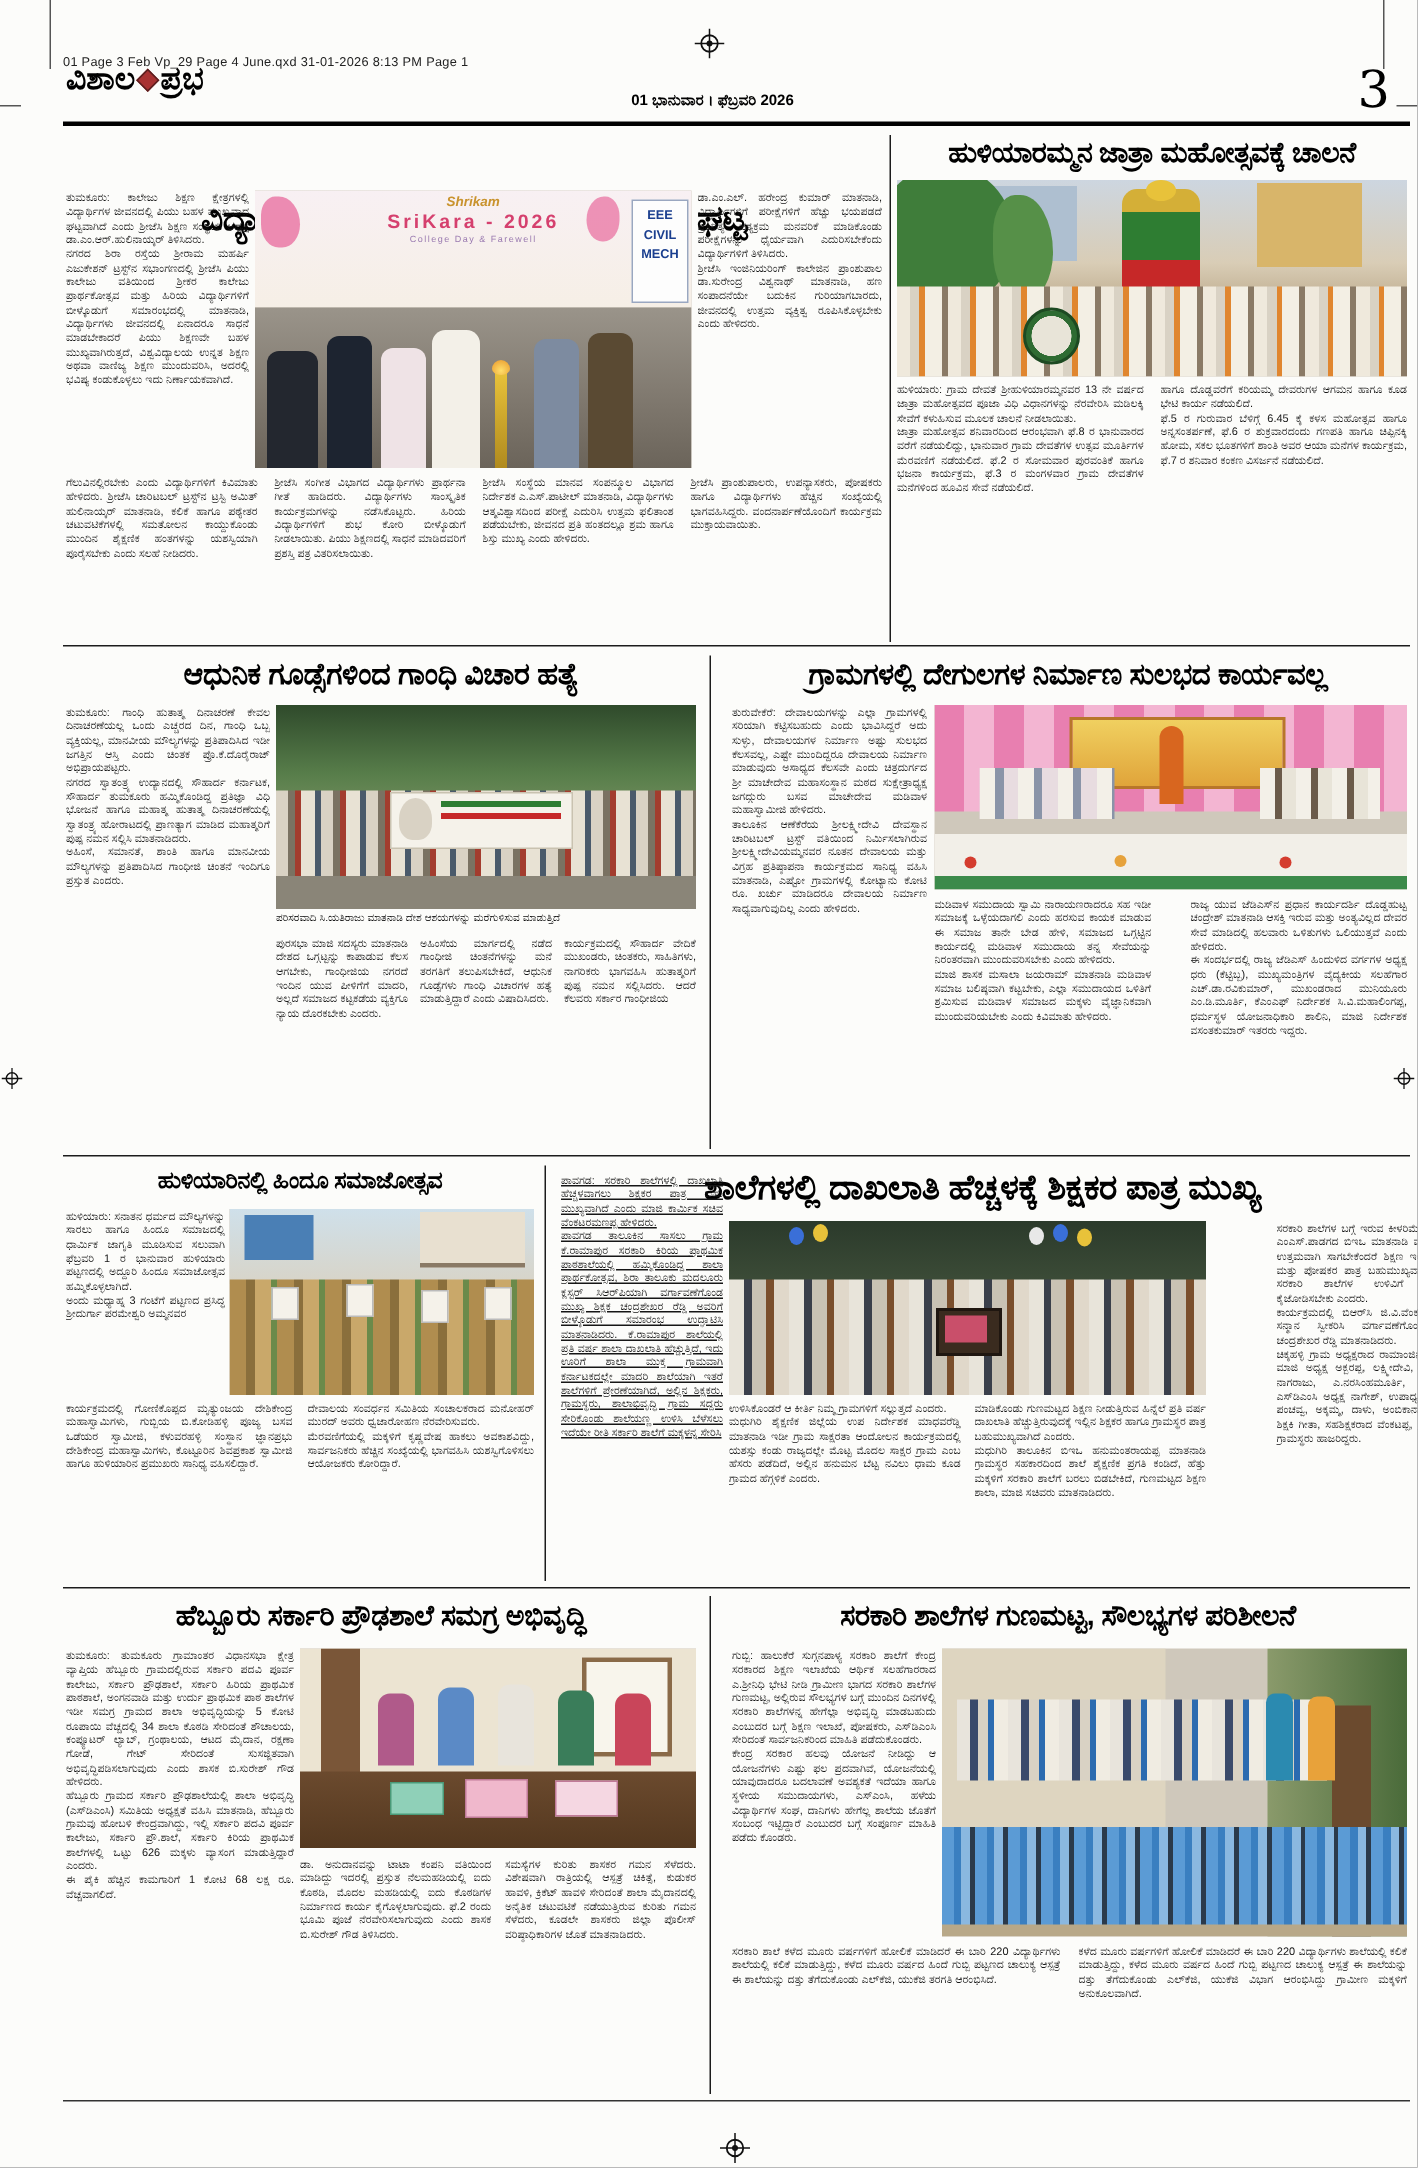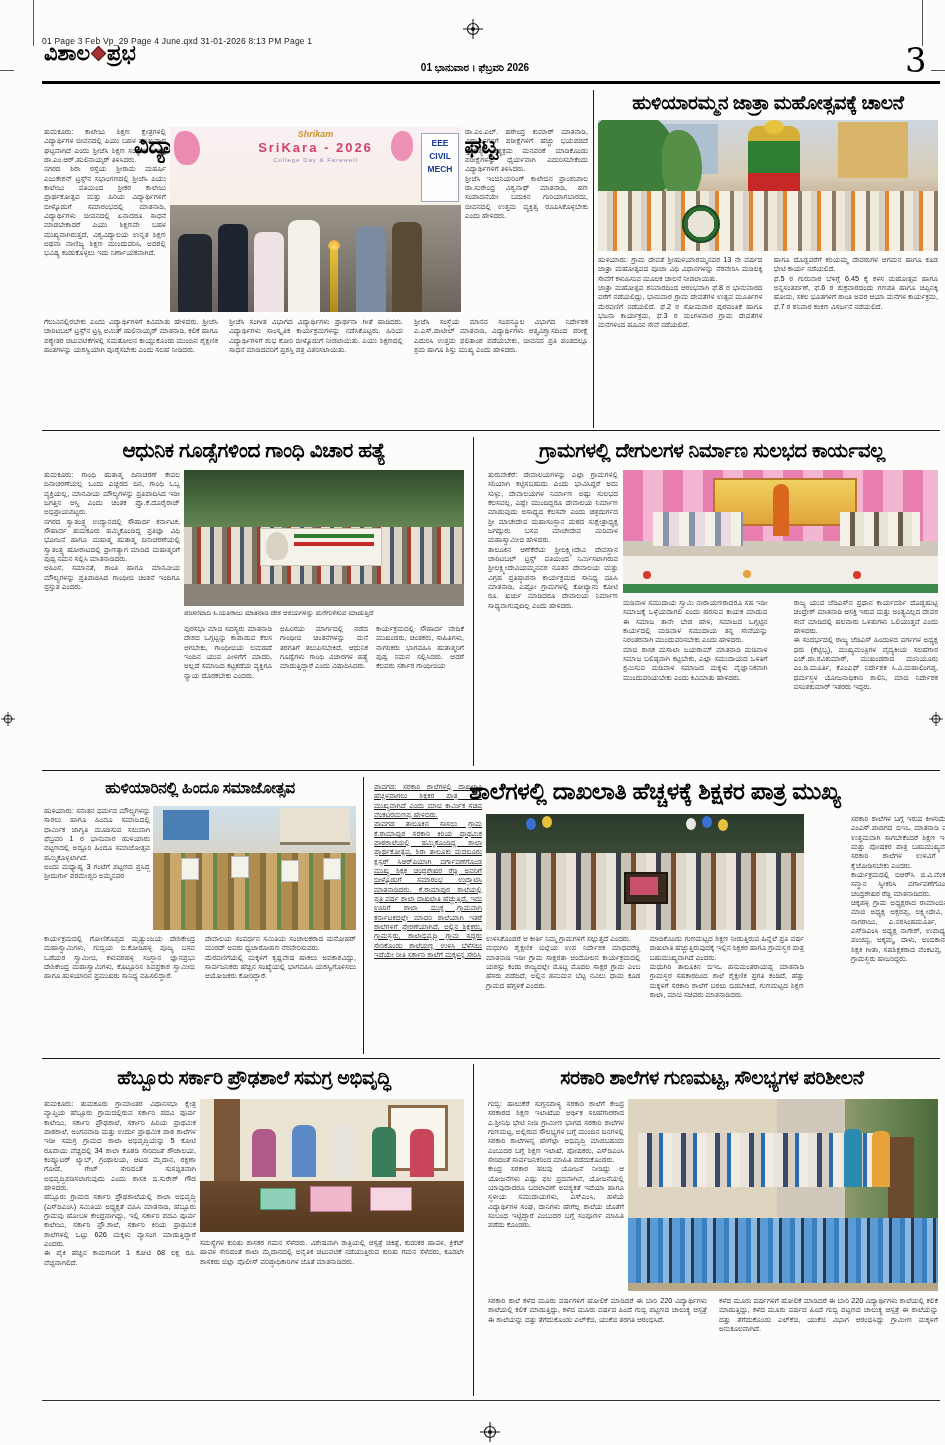--- a/index.html
+++ b/index.html
@@ -87,20 +87,21 @@
     </div>
   </div>
 
   <div class="abs bt" style="left:465px;top:127px;width:123px;height:185px;">ಡಾ.ಎಂ.ಎಲ್. ಹರೇಂದ್ರ ಕುಮಾರ್ ಮಾತನಾಡಿ, ವಿದ್ಯಾರ್ಥಿಗಳಿಗೆ ಪರೀಕ್ಷೆಗಳಿಗೆ ಹೆಚ್ಚು ಭಯಪಡದೆ ಪ್ರತಿನಿತ್ಯ ಪಠ್ಯಕ್ರಮ ಮನವರಿಕೆ ಮಾಡಿಕೊಂಡು ಪರೀಕ್ಷೆಗಳನ್ನು ಧೈರ್ಯವಾಗಿ ಎದುರಿಸಬೇಕೆಂದು ವಿದ್ಯಾರ್ಥಿಗಳಿಗೆ ತಿಳಿಸಿದರು.
 ಶ್ರೀಜೆಸಿ ಇಂಜಿನಿಯರಿಂಗ್ ಕಾಲೇಜಿನ ಪ್ರಾಂಶುಪಾಲ ಡಾ.ಸುರೇಂದ್ರ ವಿಶ್ವನಾಥ್ ಮಾತನಾಡಿ, ಹಣ ಸಂಪಾದನೆಯೇ ಬದುಕಿನ ಗುರಿಯಾಗಬಾರದು, ಜೀವನದಲ್ಲಿ ಉತ್ತಮ ವ್ಯಕ್ತಿತ್ವ ರೂಪಿಸಿಕೊಳ್ಳಬೇಕು ಎಂದು ಹೇಳಿದರು.</div>
 
   <div class="abs cols" style="left:44px;top:317px;width:544px;height:110px;gap:11px;">
     <div class="bt" style="height:110px;">ಗೆಲುವಿನಲ್ಲಿರಬೇಕು ಎಂದು ವಿದ್ಯಾರ್ಥಿಗಳಿಗೆ ಕಿವಿಮಾತು ಹೇಳಿದರು. ಶ್ರೀಜೆಸಿ ಚಾರಿಟಬಲ್ ಟ್ರಸ್ಟ್‌ನ ಟ್ರಸ್ಟಿ ಅಮಿತ್ ಹುಲಿನಾಯ್ಕರ್ ಮಾತನಾಡಿ, ಕಲಿಕೆ ಹಾಗೂ ಪಠ್ಯೇತರ ಚಟುವಟಿಕೆಗಳಲ್ಲಿ ಸಮತೋಲನ ಕಾಯ್ದುಕೊಂಡು ಮುಂದಿನ ಶೈಕ್ಷಣಿಕ ಹಂತಗಳನ್ನು ಯಶಸ್ವಿಯಾಗಿ ಪೂರೈಸಬೇಕು ಎಂದು ಸಲಹೆ ನೀಡಿದರು.</div>
     <div class="bt" style="height:110px;">ಶ್ರೀಜೆಸಿ ಸಂಗೀತ ವಿಭಾಗದ ವಿದ್ಯಾರ್ಥಿಗಳು ಪ್ರಾರ್ಥನಾ ಗೀತೆ ಹಾಡಿದರು. ವಿದ್ಯಾರ್ಥಿಗಳು ಸಾಂಸ್ಕೃತಿಕ ಕಾರ್ಯಕ್ರಮಗಳನ್ನು ನಡೆಸಿಕೊಟ್ಟರು. ಹಿರಿಯ ವಿದ್ಯಾರ್ಥಿಗಳಿಗೆ ಶುಭ ಕೋರಿ ಬೀಳ್ಕೊಡುಗೆ ನೀಡಲಾಯಿತು. ಪಿಯು ಶಿಕ್ಷಣದಲ್ಲಿ ಸಾಧನೆ ಮಾಡಿದವರಿಗೆ ಪ್ರಶಸ್ತಿ ಪತ್ರ ವಿತರಿಸಲಾಯಿತು.</div>
     <div class="bt" style="height:110px;">ಶ್ರೀಜೆಸಿ ಸಂಸ್ಥೆಯ ಮಾನವ ಸಂಪನ್ಮೂಲ ವಿಭಾಗದ ನಿರ್ದೇಶಕ ಎ.ಎಸ್.ಪಾಟೀಲ್ ಮಾತನಾಡಿ, ವಿದ್ಯಾರ್ಥಿಗಳು ಆತ್ಮವಿಶ್ವಾಸದಿಂದ ಪರೀಕ್ಷೆ ಎದುರಿಸಿ ಉತ್ತಮ ಫಲಿತಾಂಶ ಪಡೆಯಬೇಕು, ಜೀವನದ ಪ್ರತಿ ಹಂತದಲ್ಲೂ ಶ್ರಮ ಹಾಗೂ ಶಿಸ್ತು ಮುಖ್ಯ ಎಂದು ಹೇಳಿದರು.</div>
+    <div class="bt" style="height:110px;">ಶ್ರೀಜೆಸಿ ಪ್ರಾಂಶುಪಾಲರು, ಉಪನ್ಯಾಸಕರು, ಪೋಷಕರು ಹಾಗೂ ವಿದ್ಯಾರ್ಥಿಗಳು ಹೆಚ್ಚಿನ ಸಂಖ್ಯೆಯಲ್ಲಿ ಭಾಗವಹಿಸಿದ್ದರು. ವಂದನಾರ್ಪಣೆಯೊಂದಿಗೆ ಕಾರ್ಯಕ್ರಮ ಮುಕ್ತಾಯವಾಯಿತು.</div>
   </div>
 
   <div class="vr" style="left:593px;top:90px;height:338px;"></div>
 
   <div class="abs hl" style="left:598px;top:89px;width:340px;height:28px;font-size:19px;line-height:28px;font-family:Liberation Serif, serif;">ಹುಳಿಯಾರಮ್ಮನ ಜಾತ್ರಾ ಮಹೋತ್ಸವಕ್ಕೆ ಚಾಲನೆ</div>
 
   <div class="photo" style="left:598px;top:120px;width:340px;height:131px;">
     <div class="pd" style="left:0;top:0;right:0;height:60%;background:linear-gradient(#cdd6e0,#d9cdb6 70%,#c2b194);"></div>
     <div class="pd" style="left:60px;top:4px;width:60px;height:50px;background:#aebfd0;"></div>
     <div class="pd" style="right:30px;top:2px;width:70px;height:56px;background:#d8b56a;"></div>
@@ -132,21 +133,21 @@
     <div class="pd" style="left:0;bottom:0;right:0;height:30%;background:#8a8578;"></div>
     <div class="pd" style="left:0;top:42%;right:0;height:42%;background:repeating-linear-gradient(90deg,#d9d2c4 0 8px,#7a7262 8px 13px,#a33c2e 13px 17px,#e8e2d4 17px 26px,#4a5a6b 26px 30px);"></div>
     <div class="pd" style="left:76px;top:58px;width:120px;height:36px;background:#f5f2ea;border:1px solid #c9c2b0;"></div>
     <div class="pd" style="left:82px;top:62px;width:22px;height:28px;background:#d9d2c4;border-radius:50% 50% 40% 40%;"></div>
     <div class="pd" style="left:110px;top:64px;width:80px;height:4px;background:#2e7d32;"></div>
     <div class="pd" style="left:110px;top:72px;width:80px;height:4px;background:#c62828;"></div>
   </div>
   <div class="abs cap" style="left:184px;top:609px;width:280px;height:12px;white-space:nowrap;">ಪರಿಸರವಾದಿ ಸಿ.ಯತಿರಾಜು ಮಾತನಾಡಿ ದೇಶ ಆಶಯಗಳನ್ನು ಮರೆಗುಳಿಸುವ ಮಾಡುತ್ತಿದೆ</div>
 
   <div class="abs cols" style="left:184px;top:624px;width:280px;height:142px;gap:8px;">
-    <div class="bt" style="height:142px;">ಪುರಸಭಾ ಮಾಜಿ ಸದಸ್ಯರು ಮಾತನಾಡಿ ದೇಶದ ಒಗ್ಗಟ್ಟನ್ನು ಕಾಪಾಡುವ ಕೆಲಸ ಆಗಬೇಕು, ಗಾಂಧೀಜಿಯ ಲಮಹಡೆ ಇಂದಿನ ಯುವ ಪೀಳಿಗೆಗೆ ಮಾದರಿ, ಅಲ್ಲದೆ ಸಮಾಜದ ಕಟ್ಟಕಡೆಯ ವ್ಯಕ್ತಿಗೂ ನ್ಯಾಯ ದೊರಕಬೇಕು ಎಂದರು.</div>
+    <div class="bt" style="height:142px;">ಪುರಸಭಾ ಮಾಜಿ ಸದಸ್ಯರು ಮಾತನಾಡಿ ದೇಶದ ಒಗ್ಗಟ್ಟನ್ನು ಕಾಪಾಡುವ ಕೆಲಸ ಆಗಬೇಕು, ಗಾಂಧೀಜಿಯ ನಗರದೆ ಇಂದಿನ ಯುವ ಪೀಳಿಗೆಗೆ ಮಾದರಿ, ಅಲ್ಲದೆ ಸಮಾಜದ ಕಟ್ಟಕಡೆಯ ವ್ಯಕ್ತಿಗೂ ನ್ಯಾಯ ದೊರಕಬೇಕು ಎಂದರು.</div>
     <div class="bt" style="height:142px;">ಅಹಿಂಸೆಯ ಮಾರ್ಗದಲ್ಲಿ ನಡೆದ ಗಾಂಧೀಜಿ ಚಿಂತನೆಗಳನ್ನು ಮನೆ ತರಗತಿಗೆ ತಲುಪಿಸಬೇಕಿದೆ, ಆಧುನಿಕ ಗೂಡ್ಸೆಗಳು ಗಾಂಧಿ ವಿಚಾರಗಳ ಹತ್ಯೆ ಮಾಡುತ್ತಿದ್ದಾರೆ ಎಂದು ವಿಷಾದಿಸಿದರು.</div>
     <div class="bt" style="height:142px;">ಕಾರ್ಯಕ್ರಮದಲ್ಲಿ ಸೌಹಾರ್ದ ವೇದಿಕೆ ಮುಖಂಡರು, ಚಿಂತಕರು, ಸಾಹಿತಿಗಳು, ನಾಗರಿಕರು ಭಾಗವಹಿಸಿ ಹುತಾತ್ಮರಿಗೆ ಪುಷ್ಪ ನಮನ ಸಲ್ಲಿಸಿದರು. ಆದರೆ ಕೆಲವರು ಸರ್ಕಾರ ಗಾಂಧೀಜಿಯ</div>
   </div>
 
   <div class="vr" style="left:473px;top:437px;height:329px;"></div>
 
   <div class="abs hl" style="left:486px;top:435px;width:452px;height:30px;font-size:19.5px;line-height:30px;">ಗ್ರಾಮಗಳಲ್ಲಿ ದೇಗುಲಗಳ ನಿರ್ಮಾಣ ಸುಲಭದ ಕಾರ್ಯವಲ್ಲ</div>
 
   <div class="abs bt" style="left:488px;top:470px;width:130px;height:296px;">ತುರುವೇಕೆರೆ: ದೇವಾಲಯಗಳನ್ನು ಎಲ್ಲಾ ಗ್ರಾಮಗಳಲ್ಲಿ ಸರಿಯಾಗಿ ಕಟ್ಟಿಸಬಹುದು ಎಂದು ಭಾವಿಸಿದ್ದರೆ ಅದು ಸುಳ್ಳು, ದೇವಾಲಯಗಳ ನಿರ್ಮಾಣ ಅಷ್ಟು ಸುಲಭದ ಕೆಲಸವಲ್ಲ, ಎಷ್ಟೇ ಮುಂದಿದ್ದರೂ ದೇವಾಲಯ ನಿರ್ಮಾಣ ಮಾಡುವುದು ಅಸಾಧ್ಯದ ಕೆಲಸವೇ ಎಂದು ಚಿತ್ರದುರ್ಗದ ಶ್ರೀ ಮಾಚೇದೇವ ಮಹಾಸಂಸ್ಥಾನ ಮಠದ ಸುಕ್ಷೇತ್ರಾಧ್ಯಕ್ಷ ಜಗದ್ಗುರು ಬಸವ ಮಾಚೇದೇವ ಮಡಿವಾಳ ಮಹಾಸ್ವಾಮೀಜಿ ಹೇಳಿದರು.
 ತಾಲೂಕಿನ ಆಣೆಕೆರೆಯ ಶ್ರೀಲಕ್ಷ್ಮೀದೇವಿ ದೇವಸ್ಥಾನ ಚಾರಿಟಬಲ್ ಟ್ರಸ್ಟ್ ವತಿಯಿಂದ ನಿರ್ಮಿಸಲಾಗಿರುವ ಶ್ರೀಲಕ್ಷ್ಮೀದೇವಿಯಮ್ಮನವರ ನೂತನ ದೇವಾಲಯ ಮತ್ತು ವಿಗ್ರಹ ಪ್ರತಿಷ್ಠಾಪನಾ ಕಾರ್ಯಕ್ರಮದ ಸಾನಿಧ್ಯ ವಹಿಸಿ ಮಾತನಾಡಿ, ಎಷ್ಟೋ ಗ್ರಾಮಗಳಲ್ಲಿ ಕೋಟ್ಯಾನು ಕೋಟಿ ರೂ. ಖರ್ಚು ಮಾಡಿದರೂ ದೇವಾಲಯ ನಿರ್ಮಾಣ ಸಾಧ್ಯವಾಗುವುದಿಲ್ಲ ಎಂದು ಹೇಳಿದರು.</div>
@@ -242,20 +243,21 @@
     <div class="pd" style="left:92px;top:26px;width:24px;height:52px;background:#5b8ac6;border-radius:8px 8px 0 0;"></div>
     <div class="pd" style="left:132px;top:24px;width:24px;height:54px;background:#e8e4dc;border-radius:8px 8px 0 0;"></div>
     <div class="pd" style="left:172px;top:28px;width:24px;height:50px;background:#3a7d5a;border-radius:8px 8px 0 0;"></div>
     <div class="pd" style="left:210px;top:30px;width:24px;height:48px;background:#c9455a;border-radius:8px 8px 0 0;"></div>
     <div class="pd" style="left:60px;bottom:22px;width:34px;height:20px;background:#8fd0b8;border:1px solid #4a9a78;"></div>
     <div class="pd" style="left:110px;bottom:20px;width:40px;height:24px;background:#f0b8cc;border:1px solid #c07a98;"></div>
     <div class="pd" style="left:170px;bottom:21px;width:40px;height:22px;background:#f5d7e2;border:1px solid #c07a98;"></div>
   </div>
 
   <div class="abs cols" style="left:200px;top:1238px;width:264px;height:156px;gap:9px;">
+    <div class="bt" style="height:156px;">ಡಾ. ಅನುದಾನವನ್ನು ಟಾಟಾ ಕಂಪನಿ ವತಿಯಿಂದ ಮಾಡಿದ್ದು ಇದರಲ್ಲಿ ಪ್ರಸ್ತುತ ನೆಲಮಹಡಿಯಲ್ಲಿ ಐದು ಕೊಠಡಿ, ಮೊದಲ ಮಹಡಿಯಲ್ಲಿ ಐದು ಕೊಠಡಿಗಳ ನಿರ್ಮಾಣದ ಕಾರ್ಯ ಕೈಗೊಳ್ಳಲಾಗುವುದು. ಫೆ.2 ರಂದು ಭೂಮಿ ಪೂಜೆ ನೆರವೇರಿಸಲಾಗುವುದು ಎಂದು ಶಾಸಕ ಬಿ.ಸುರೇಶ್ ಗೌಡ ತಿಳಿಸಿದರು.</div>
     <div class="bt" style="height:156px;">ಸಮಸ್ಯೆಗಳ ಕುರಿತು ಶಾಸಕರ ಗಮನ ಸೆಳೆದರು. ವಿಶೇಷವಾಗಿ ರಾತ್ರಿಯಲ್ಲಿ ಆಸ್ಪತ್ರೆ ಚಿಕಿತ್ಸೆ, ಕುಡುಕರ ಹಾವಳಿ, ಕ್ರಿಕೆಟ್ ಹಾವಳಿ ಸೇರಿದಂತೆ ಶಾಲಾ ಮೈದಾನದಲ್ಲಿ ಅನೈತಿಕ ಚಟುವಟಿಕೆ ನಡೆಯುತ್ತಿರುವ ಕುರಿತು ಗಮನ ಸೆಳೆದರು, ಕೂಡಲೇ ಶಾಸಕರು ಜಿಲ್ಲಾ ಪೊಲೀಸ್ ವರಿಷ್ಠಾಧಿಕಾರಿಗಳ ಜೊತೆ ಮಾತನಾಡಿದರು.</div>
   </div>
 
   <div class="vr" style="left:473px;top:1064px;height:332px;"></div>
 
   <div class="abs hl" style="left:486px;top:1062px;width:452px;height:32px;font-size:19px;line-height:32px;">ಸರಕಾರಿ ಶಾಲೆಗಳ ಗುಣಮಟ್ಟ, ಸೌಲಭ್ಯಗಳ ಪರಿಶೀಲನೆ</div>
 
   <div class="abs bt" style="left:488px;top:1099px;width:136px;height:192px;">ಗುಬ್ಬಿ: ಹಾಲುಕೆರೆ ಸುಗ್ಗನಪಾಳ್ಯ ಸರಕಾರಿ ಶಾಲೆಗೆ ಕೇಂದ್ರ ಸರಕಾರದ ಶಿಕ್ಷಣ ಇಲಾಖೆಯ ಆರ್ಥಿಕ ಸಲಹೆಗಾರರಾದ ಎ.ಶ್ರೀನಿಧಿ ಭೇಟಿ ನೀಡಿ ಗ್ರಾಮೀಣ ಭಾಗದ ಸರಕಾರಿ ಶಾಲೆಗಳ ಗುಣಮಟ್ಟ, ಅಲ್ಲಿರುವ ಸೌಲಭ್ಯಗಳ ಬಗ್ಗೆ ಮುಂದಿನ ದಿನಗಳಲ್ಲಿ ಸರಕಾರಿ ಶಾಲೆಗಳನ್ನ ಹೇಗೆಲ್ಲಾ ಅಭಿವೃದ್ಧಿ ಮಾಡಬಹುದು ಎಂಬುದರ ಬಗ್ಗೆ ಶಿಕ್ಷಣ ಇಲಾಖೆ, ಪೋಷಕರು, ಎಸ್‌ಡಿಎಂಸಿ ಸೇರಿದಂತೆ ಸಾರ್ವಜನಿಕರಿಂದ ಮಾಹಿತಿ ಪಡೆದುಕೊಂಡರು.
 ಕೇಂದ್ರ ಸರಕಾರ ಹಲವು ಯೋಜನೆ ನೀಡಿದ್ದು ಆ ಯೋಜನೆಗಳು ಎಷ್ಟು ಫಲ ಪ್ರದವಾಗಿವೆ, ಯೋಜನೆಯಲ್ಲಿ ಯಾವುದಾದರೂ ಬದಲಾವಣೆ ಅವಶ್ಯಕತೆ ಇದೆಯಾ ಹಾಗೂ ಸ್ಥಳೀಯ ಸಮುದಾಯಗಳು, ಎಸ್‌ಎಂಸಿ, ಹಳೆಯ ವಿದ್ಯಾರ್ಥಿಗಳ ಸಂಘ, ದಾನಿಗಳು ಹೇಗೆಲ್ಲ ಶಾಲೆಯ ಜೊತೆಗೆ ಸಂಬಂಧ ಇಟ್ಟಿದ್ದಾರೆ ಎಂಬುದರ ಬಗ್ಗೆ ಸಂಪೂರ್ಣ ಮಾಹಿತಿ ಪಡೆದು ಕೊಂಡರು.</div>
 

